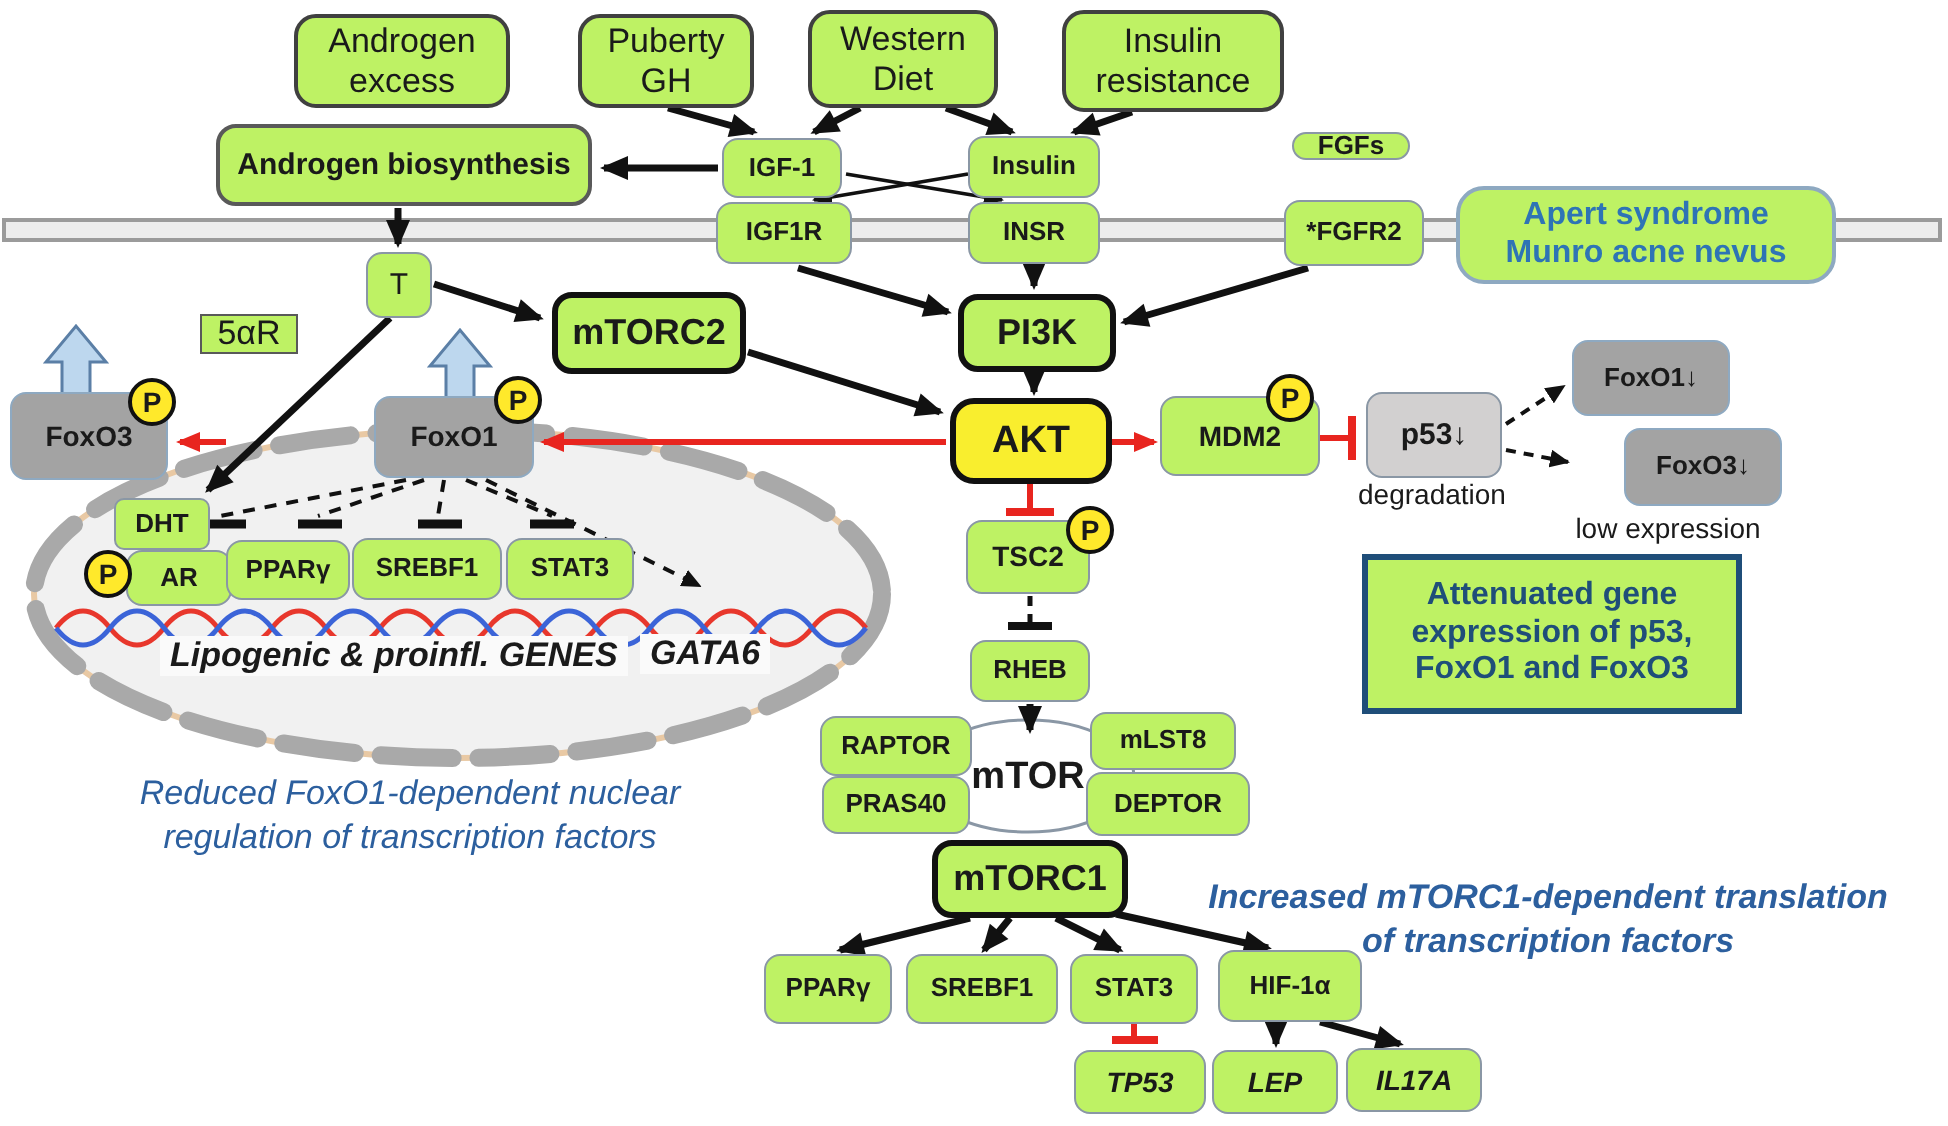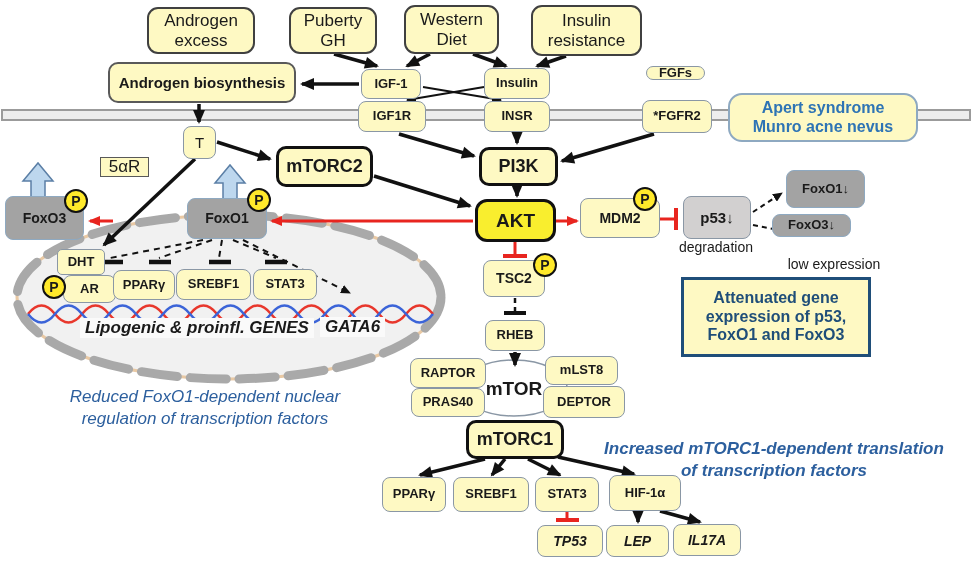--- a/index.html
+++ b/index.html
@@ -1,20 +1,20 @@
 <!DOCTYPE html>
 <html><head>
 <meta charset="utf-8">
 <style>
   html,body{margin:0;padding:0;background:#fff;}
   #stage{position:relative;width:974px;height:563px;background:#fff;overflow:hidden;
          font-family:"Liberation Sans",sans-serif;color:#1a1a1a;}
   #arrows{position:absolute;left:0;top:0;z-index:1;}
   .node{position:absolute;z-index:3;display:flex;align-items:center;justify-content:center;
-        text-align:center;background:#fef9c3;border:1.5px solid #8A97A5;border-radius:8px;
+        text-align:center;background:#bef264;border:1.5px solid #8A97A5;border-radius:8px;
         font-weight:bold;font-size:13px;line-height:1.15;white-space:pre-line;box-sizing:border-box;}
   .topbox{border:2px solid #404040;border-radius:11px;font-weight:400;font-size:17px;}
   .midbox{border:2px solid #595959;border-radius:10px;font-weight:bold;font-size:15px;}
   .boldbox{border:3px solid #111;border-radius:10px;font-weight:bold;font-size:18px;}
   .akt{background:#F9EE2E;border:3.5px solid #111;border-radius:12px;font-size:19px;font-weight:bold;}
   .blue{background:#a3a3a3;border:1.5px solid #8EA9C1;}
   .gray{background:#D2D0D0;font-size:15px;}
   .plain{font-weight:400;}
   .ital{font-style:italic;}
   .sq{border-radius:0;}
@@ -160,21 +160,21 @@
 <div class="node plain" style="left:183px;top:126px;width:33px;height:33px;font-size:15px">T</div>
 <div class="node plain sq" style="left:100px;top:157px;width:49px;height:20px;font-size:17px;border-color:#595959">5αR</div>
 <div class="node boldbox" style="left:276px;top:146px;width:97px;height:41px">mTORC2</div>
 <div class="node boldbox" style="left:479px;top:147px;width:79px;height:39px">PI3K</div>
 <div class="node akt" style="left:475px;top:199px;width:81px;height:43px">AKT</div>
 <div class="node" style="left:580px;top:198px;width:80px;height:40px;font-size:14px">MDM2</div>
 <div class="node gray" style="left:683px;top:196px;width:68px;height:43px">p53↓</div>
 <div class="caption" style="left:666px;top:239px;width:100px">degradation</div>
 
 <div class="node blue" style="left:786px;top:170px;width:79px;height:38px">FoxO1↓</div>
-<div class="node blue" style="left:772px;top:214px;width:79px;height:23px">FoxO3↓</div>
+<div class="node blue" style="left:812px;top:214px;width:79px;height:39px">FoxO3↓</div>
 <div class="caption" style="left:780px;top:256px;width:108px">low expression</div>
 <div class="node atten" style="left:681px;top:277px;width:190px;height:80px">Attenuated gene
 expression of p53,
 FoxO1 and FoxO3</div>
 
 <div class="node blue" style="left:5px;top:196px;width:79px;height:44px;font-size:14px">FoxO3</div>
 <div class="node blue" style="left:187px;top:198px;width:80px;height:41px;font-size:14px">FoxO1</div>
 
 <div class="node" style="left:57px;top:249px;width:48px;height:26px;border-radius:5px">DHT</div>
 <div class="node" style="left:63px;top:275px;width:53px;height:28px">AR</div>

